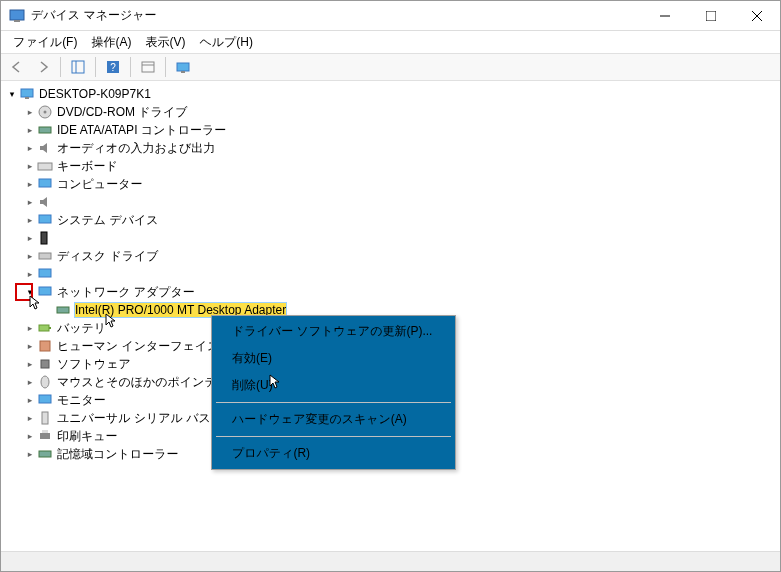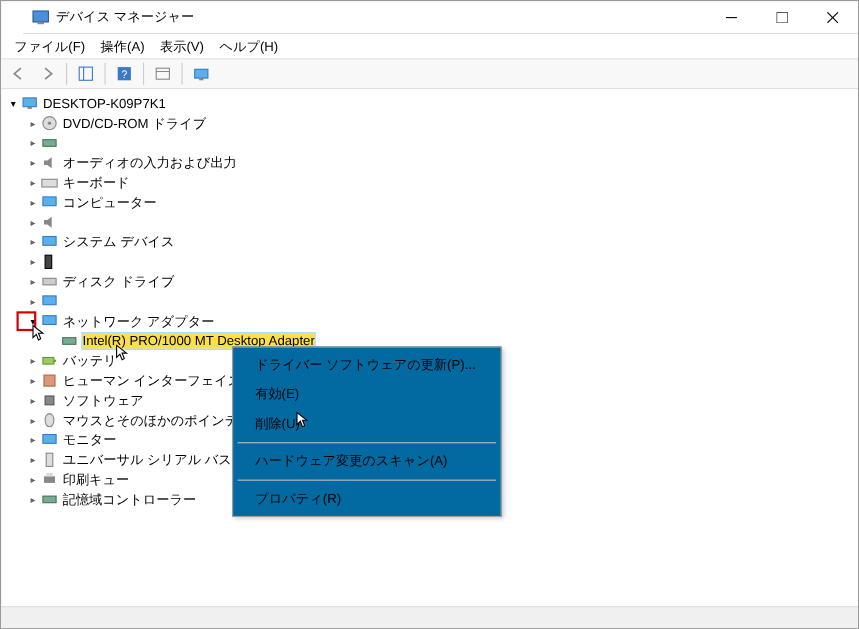--- a/index.html
+++ b/index.html
@@ -1,17 +1,17 @@
 <!DOCTYPE html>
 <html><head>
 <meta charset="utf-8">
 <style>
 * { margin: 0; padding: 0; box-sizing: border-box; font-family: "Yu Gothic UI", "Meiryo", sans-serif; }
 body { background: #fff; width: 781px; height: 572px; overflow: hidden; border: 1px solid #999; position: relative; }
-.titlebar { height: 30px; display: flex; align-items: center; padding-left: 8px; border-bottom: 1px solid #ddd; margin-left: 20px; }
+.titlebar { height: 30px; display: flex; align-items: center; padding-left: 8px; border-bottom: 1px solid #ddd; }
 .titlebar-icon { width: 16px; height: 16px; margin-right: 6px; }
 .titlebar-text { font-size: 12px; flex: 1; }
 .window-controls { display: flex; height: 30px; }
 .wc-btn { width: 46px; height: 30px; display: flex; align-items: center; justify-content: center; font-size: 14px; }
 .menubar { height: 22px; display: flex; align-items: center; padding-left: 6px; font-size: 12px; gap: 2px; }
 .menu-item { padding: 2px 6px; cursor: default; }
 .toolbar { height: 28px; border-top: 1px solid #e0e0e0; border-bottom: 1px solid #e0e0e0; display: flex; align-items: center; padding-left: 4px; gap: 2px; background: #f8f8f8; }
 .tool-btn { width: 24px; height: 24px; display: flex; align-items: center; justify-content: center; border: 1px solid transparent; }
 .tool-sep { width: 1px; height: 20px; background: #ccc; margin: 0 3px; }
 .tree { padding: 4px; font-size: 12px; height: 470px; overflow: auto; position: relative; }
@@ -130,20 +130,21 @@
       </span>
       <span class="node-label">DVD/CD-ROM ドライブ</span>
     </div>
   <div class="tree-item" style="padding-left:18px">
       <span class="expander">▸</span>
       <span class="node-icon">
         <svg viewBox="0 0 16 16">
           <rect x="2" y="5" width="12" height="6" fill="#7a9" stroke="#474"></rect>
         </svg>
       </span>
+      <span class="node-label">IDE ATA/ATAPI コントローラー</span>
     </div>
   <div class="tree-item" style="padding-left:18px">
       <span class="expander">▸</span>
       <span class="node-icon">
         <svg viewBox="0 0 16 16">
           <path d="M3 6 L6 6 L10 3 L10 13 L6 10 L3 10 Z" fill="#888"></path>
         </svg>
       </span>
       <span class="node-label">オーディオの入力および出力</span>
     </div>

